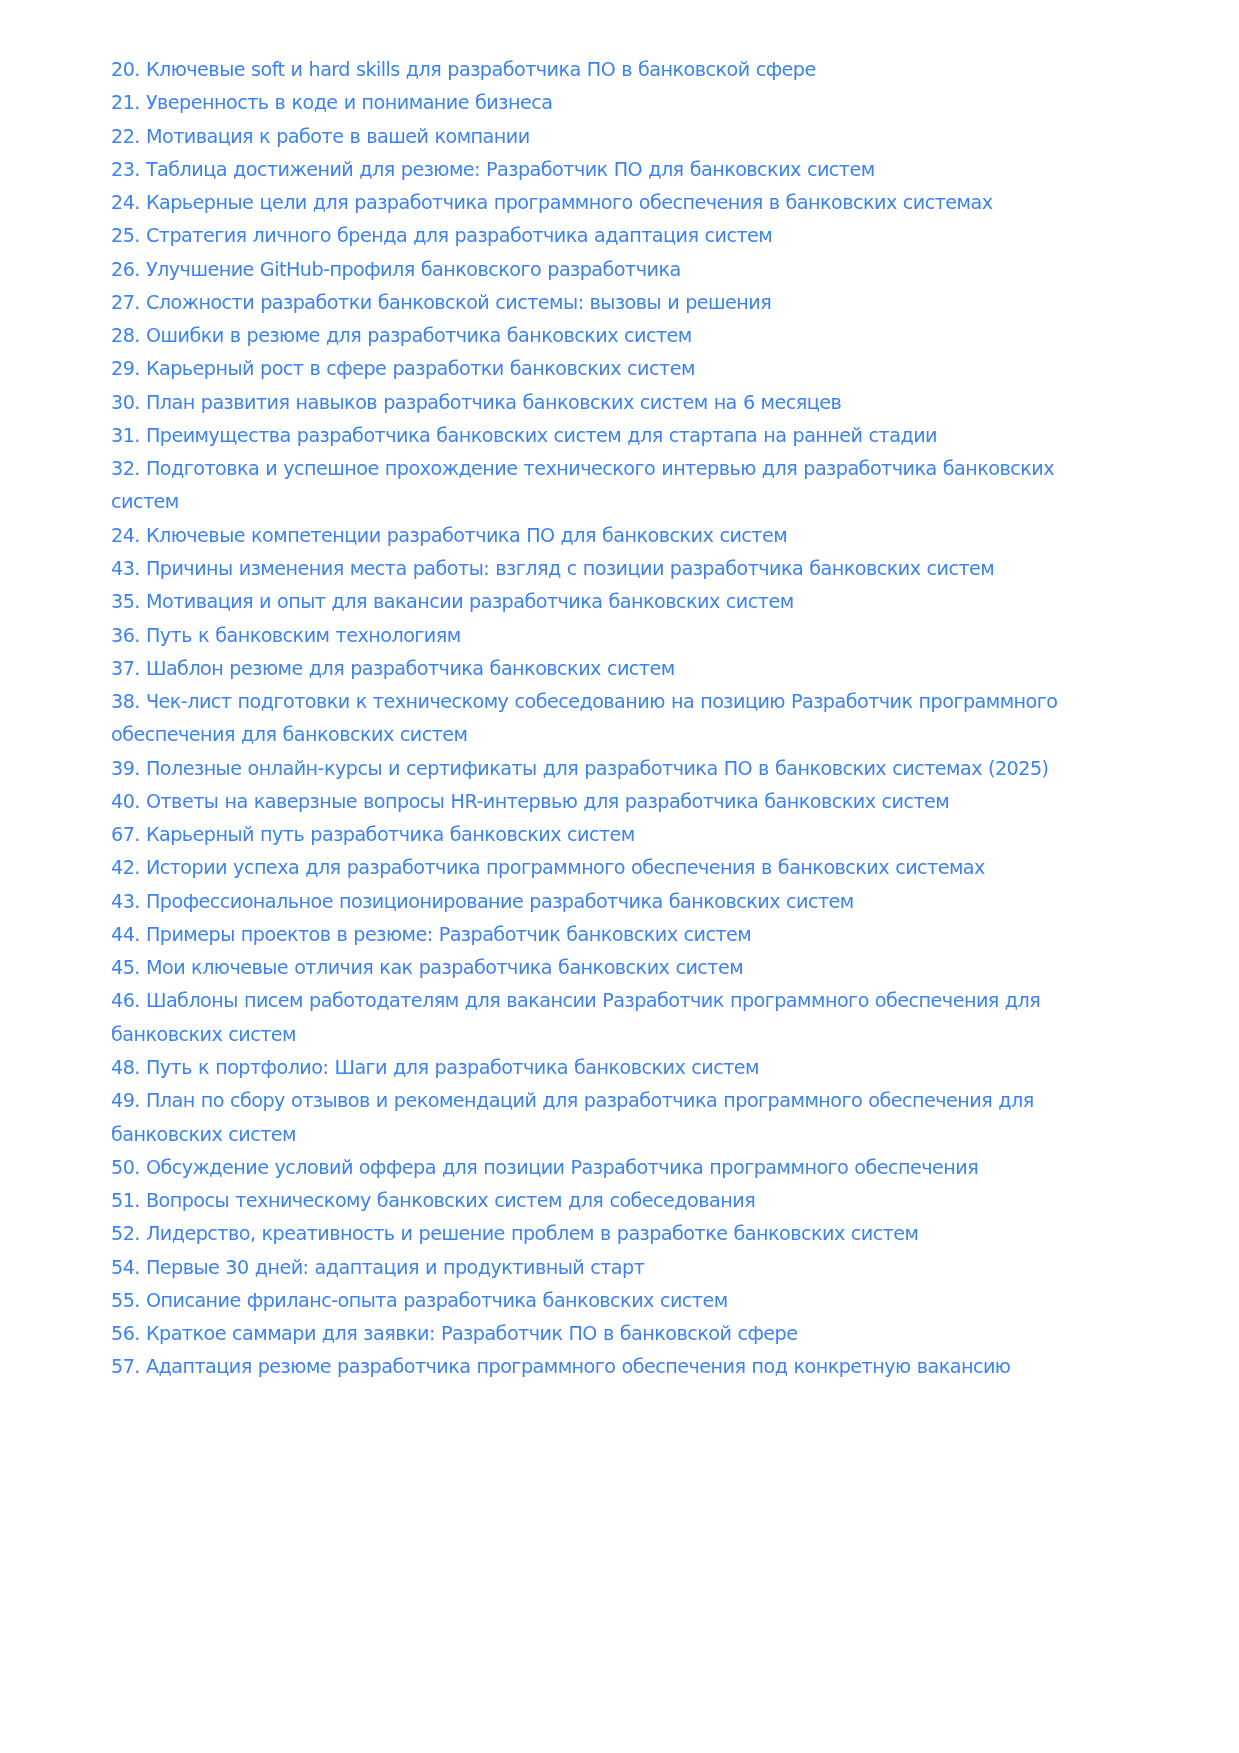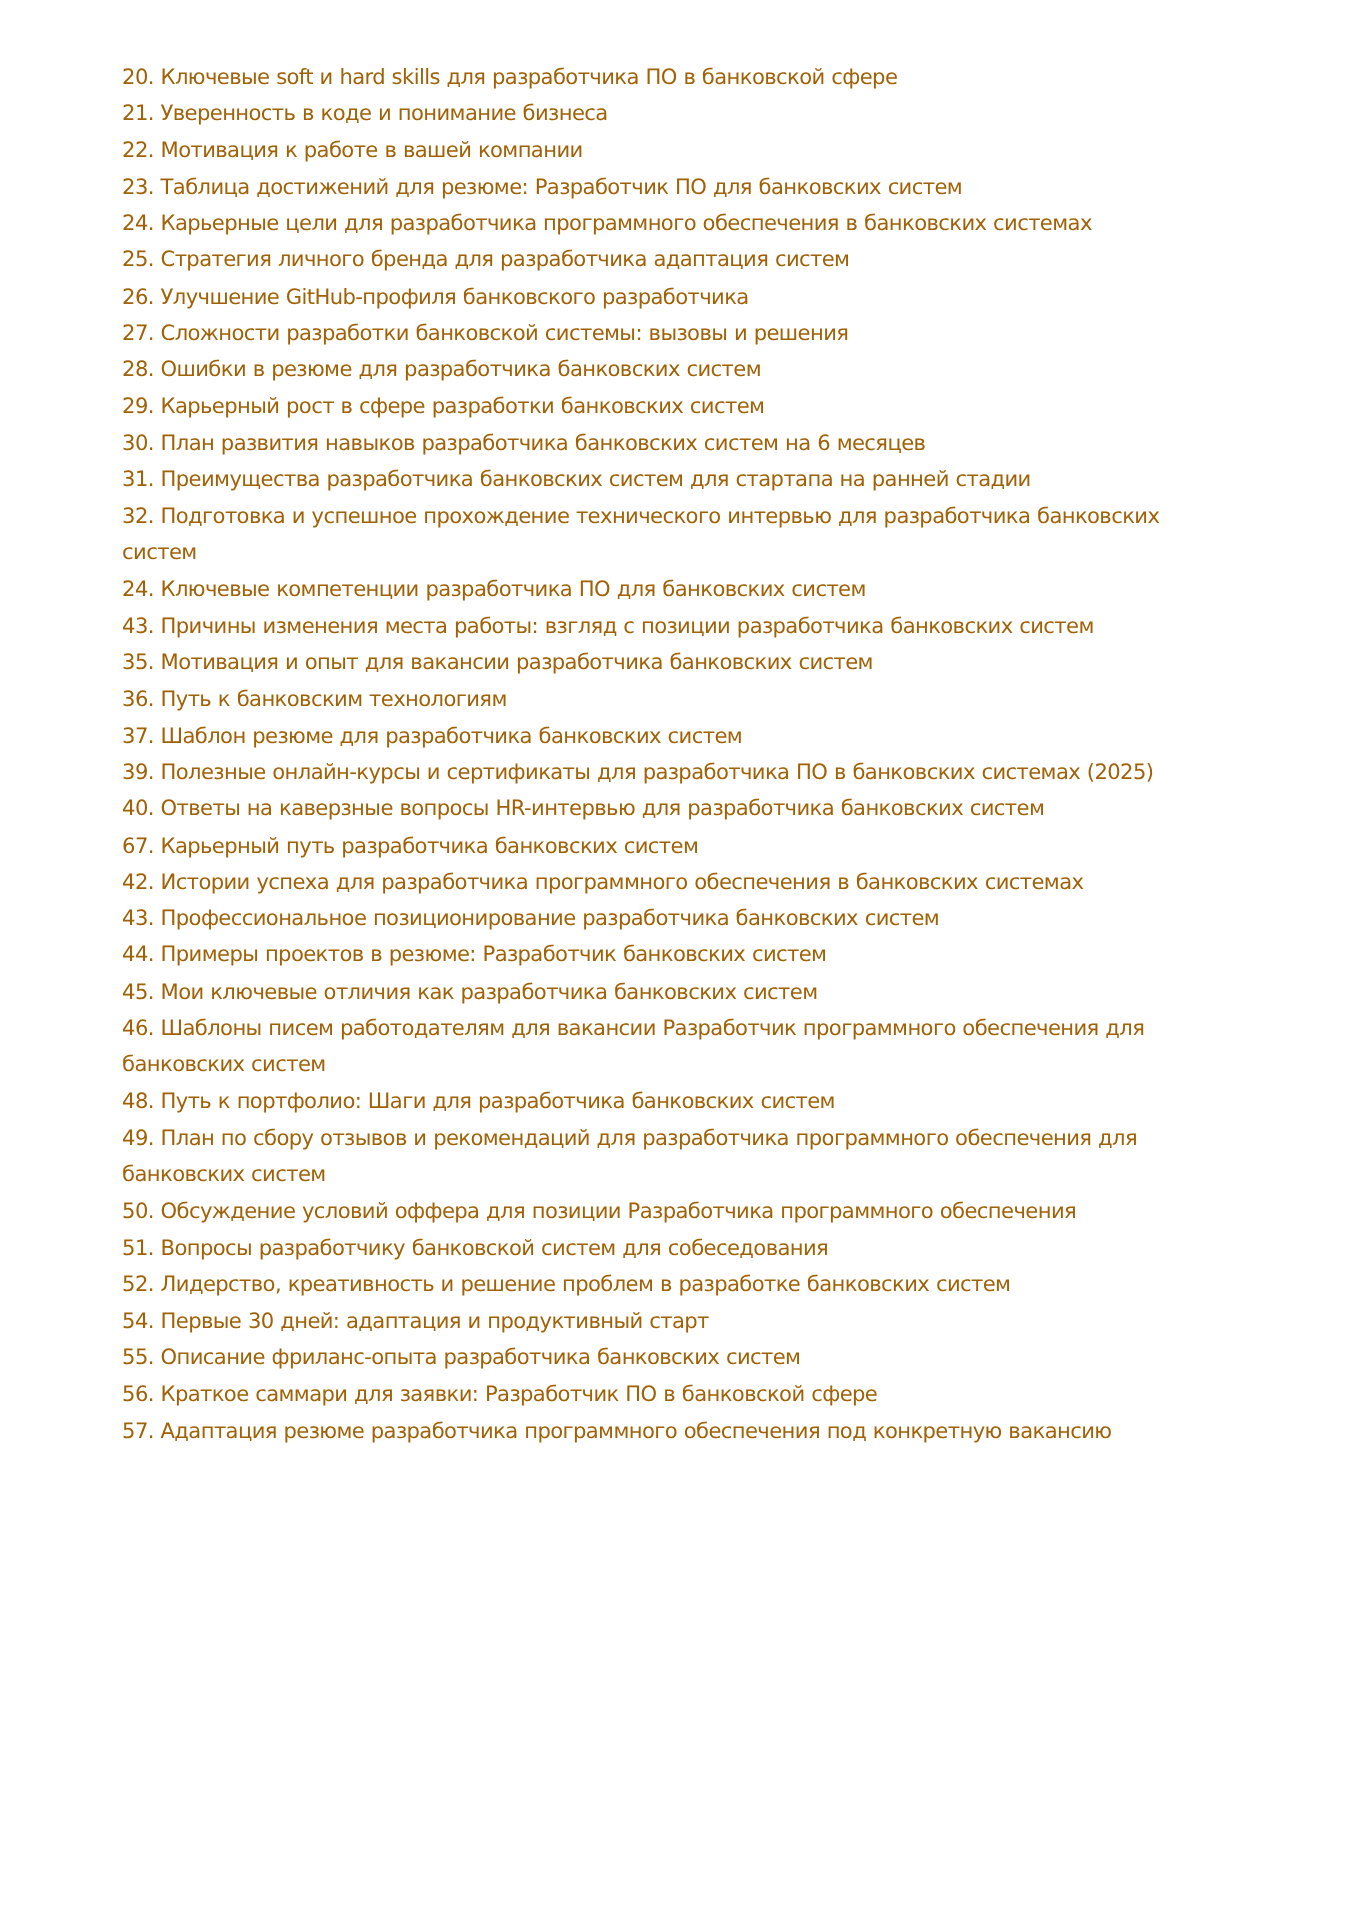--- a/index.html
+++ b/index.html
@@ -5,21 +5,21 @@
   html, body { margin: 0; padding: 0; background: #ffffff; }
   body { width: 1239px; height: 1753px; position: relative; overflow: hidden; }
   .page {
     position: absolute;
     left: 111px;
     top: 53px;
     width: 1000px;
     font-family: "DejaVu Sans", sans-serif;
     font-size: 19.2px;
     line-height: 33.26px;
-    color: #a16207;
+    color: #3b82f6;
     letter-spacing: -0.55px;
     word-spacing: 0.5px;
   }
   .item { margin: 0; padding: 0; }
 </style>
 </head>
 <body>
 
 <div class="page">
   <div class="list" id="topic-list">
@@ -34,31 +34,32 @@
       <p class="item"><span>28.</span> <span>Ошибки в резюме для разработчика банковских систем</span></p>
       <p class="item"><span>29.</span> <span>Карьерный рост в сфере разработки банковских систем</span></p>
       <p class="item"><span>30.</span> <span>План развития навыков разработчика банковских систем на 6 месяцев</span></p>
       <p class="item"><span>31.</span> <span>Преимущества разработчика банковских систем для стартапа на ранней стадии</span></p>
       <p class="item"><span>32.</span> <span>Подготовка и успешное прохождение технического интервью для разработчика банковских систем</span></p>
       <p class="item"><span>24.</span> <span>Ключевые компетенции разработчика ПО для банковских систем</span></p>
       <p class="item"><span>43.</span> <span>Причины изменения места работы: взгляд с позиции разработчика банковских систем</span></p>
       <p class="item"><span>35.</span> <span>Мотивация и опыт для вакансии разработчика банковских систем</span></p>
       <p class="item"><span>36.</span> <span>Путь к банковским технологиям</span></p>
       <p class="item"><span>37.</span> <span>Шаблон резюме для разработчика банковских систем</span></p>
+      <p class="item"><span>38.</span> <span>Чек-лист подготовки к техническому собеседованию на позицию Разработчик программного обеспечения для банковских систем</span></p>
       <p class="item"><span>39.</span> <span>Полезные онлайн-курсы и сертификаты для разработчика ПО в банковских системах (2025)</span></p>
       <p class="item"><span>40.</span> <span>Ответы на каверзные вопросы HR-интервью для разработчика банковских систем</span></p>
       <p class="item"><span>67.</span> <span>Карьерный путь разработчика банковских систем</span></p>
       <p class="item"><span>42.</span> <span>Истории успеха для разработчика программного обеспечения в банковских системах</span></p>
       <p class="item"><span>43.</span> <span>Профессиональное позиционирование разработчика банковских систем</span></p>
       <p class="item"><span>44.</span> <span>Примеры проектов в резюме: Разработчик банковских систем</span></p>
       <p class="item"><span>45.</span> <span>Мои ключевые отличия как разработчика банковских систем</span></p>
       <p class="item"><span>46.</span> <span>Шаблоны писем работодателям для вакансии Разработчик программного обеспечения для банковских систем</span></p>
       <p class="item"><span>48.</span> <span>Путь к портфолио: Шаги для разработчика банковских систем</span></p>
       <p class="item"><span>49.</span> <span>План по сбору отзывов и рекомендаций для разработчика программного обеспечения для банковских систем</span></p>
       <p class="item"><span>50.</span> <span>Обсуждение условий оффера для позиции Разработчика программного обеспечения</span></p>
-      <p class="item"><span>51.</span> <span>Вопросы разработчику банковской систем для собеседования</span></p>
+      <p class="item"><span>51.</span> <span>Вопросы техническому банковских систем для собеседования</span></p>
       <p class="item"><span>52.</span> <span>Лидерство, креативность и решение проблем в разработке банковских систем</span></p>
       <p class="item"><span>54.</span> <span>Первые 30 дней: адаптация и продуктивный старт</span></p>
       <p class="item"><span>55.</span> <span>Описание фриланс-опыта разработчика банковских систем</span></p>
       <p class="item"><span>56.</span> <span>Краткое саммари для заявки: Разработчик ПО в банковской сфере</span></p>
       <p class="item"><span>57.</span> <span>Адаптация резюме разработчика программного обеспечения под конкретную вакансию</span></p>
     </div>
 </div>
 
 </body></html>

